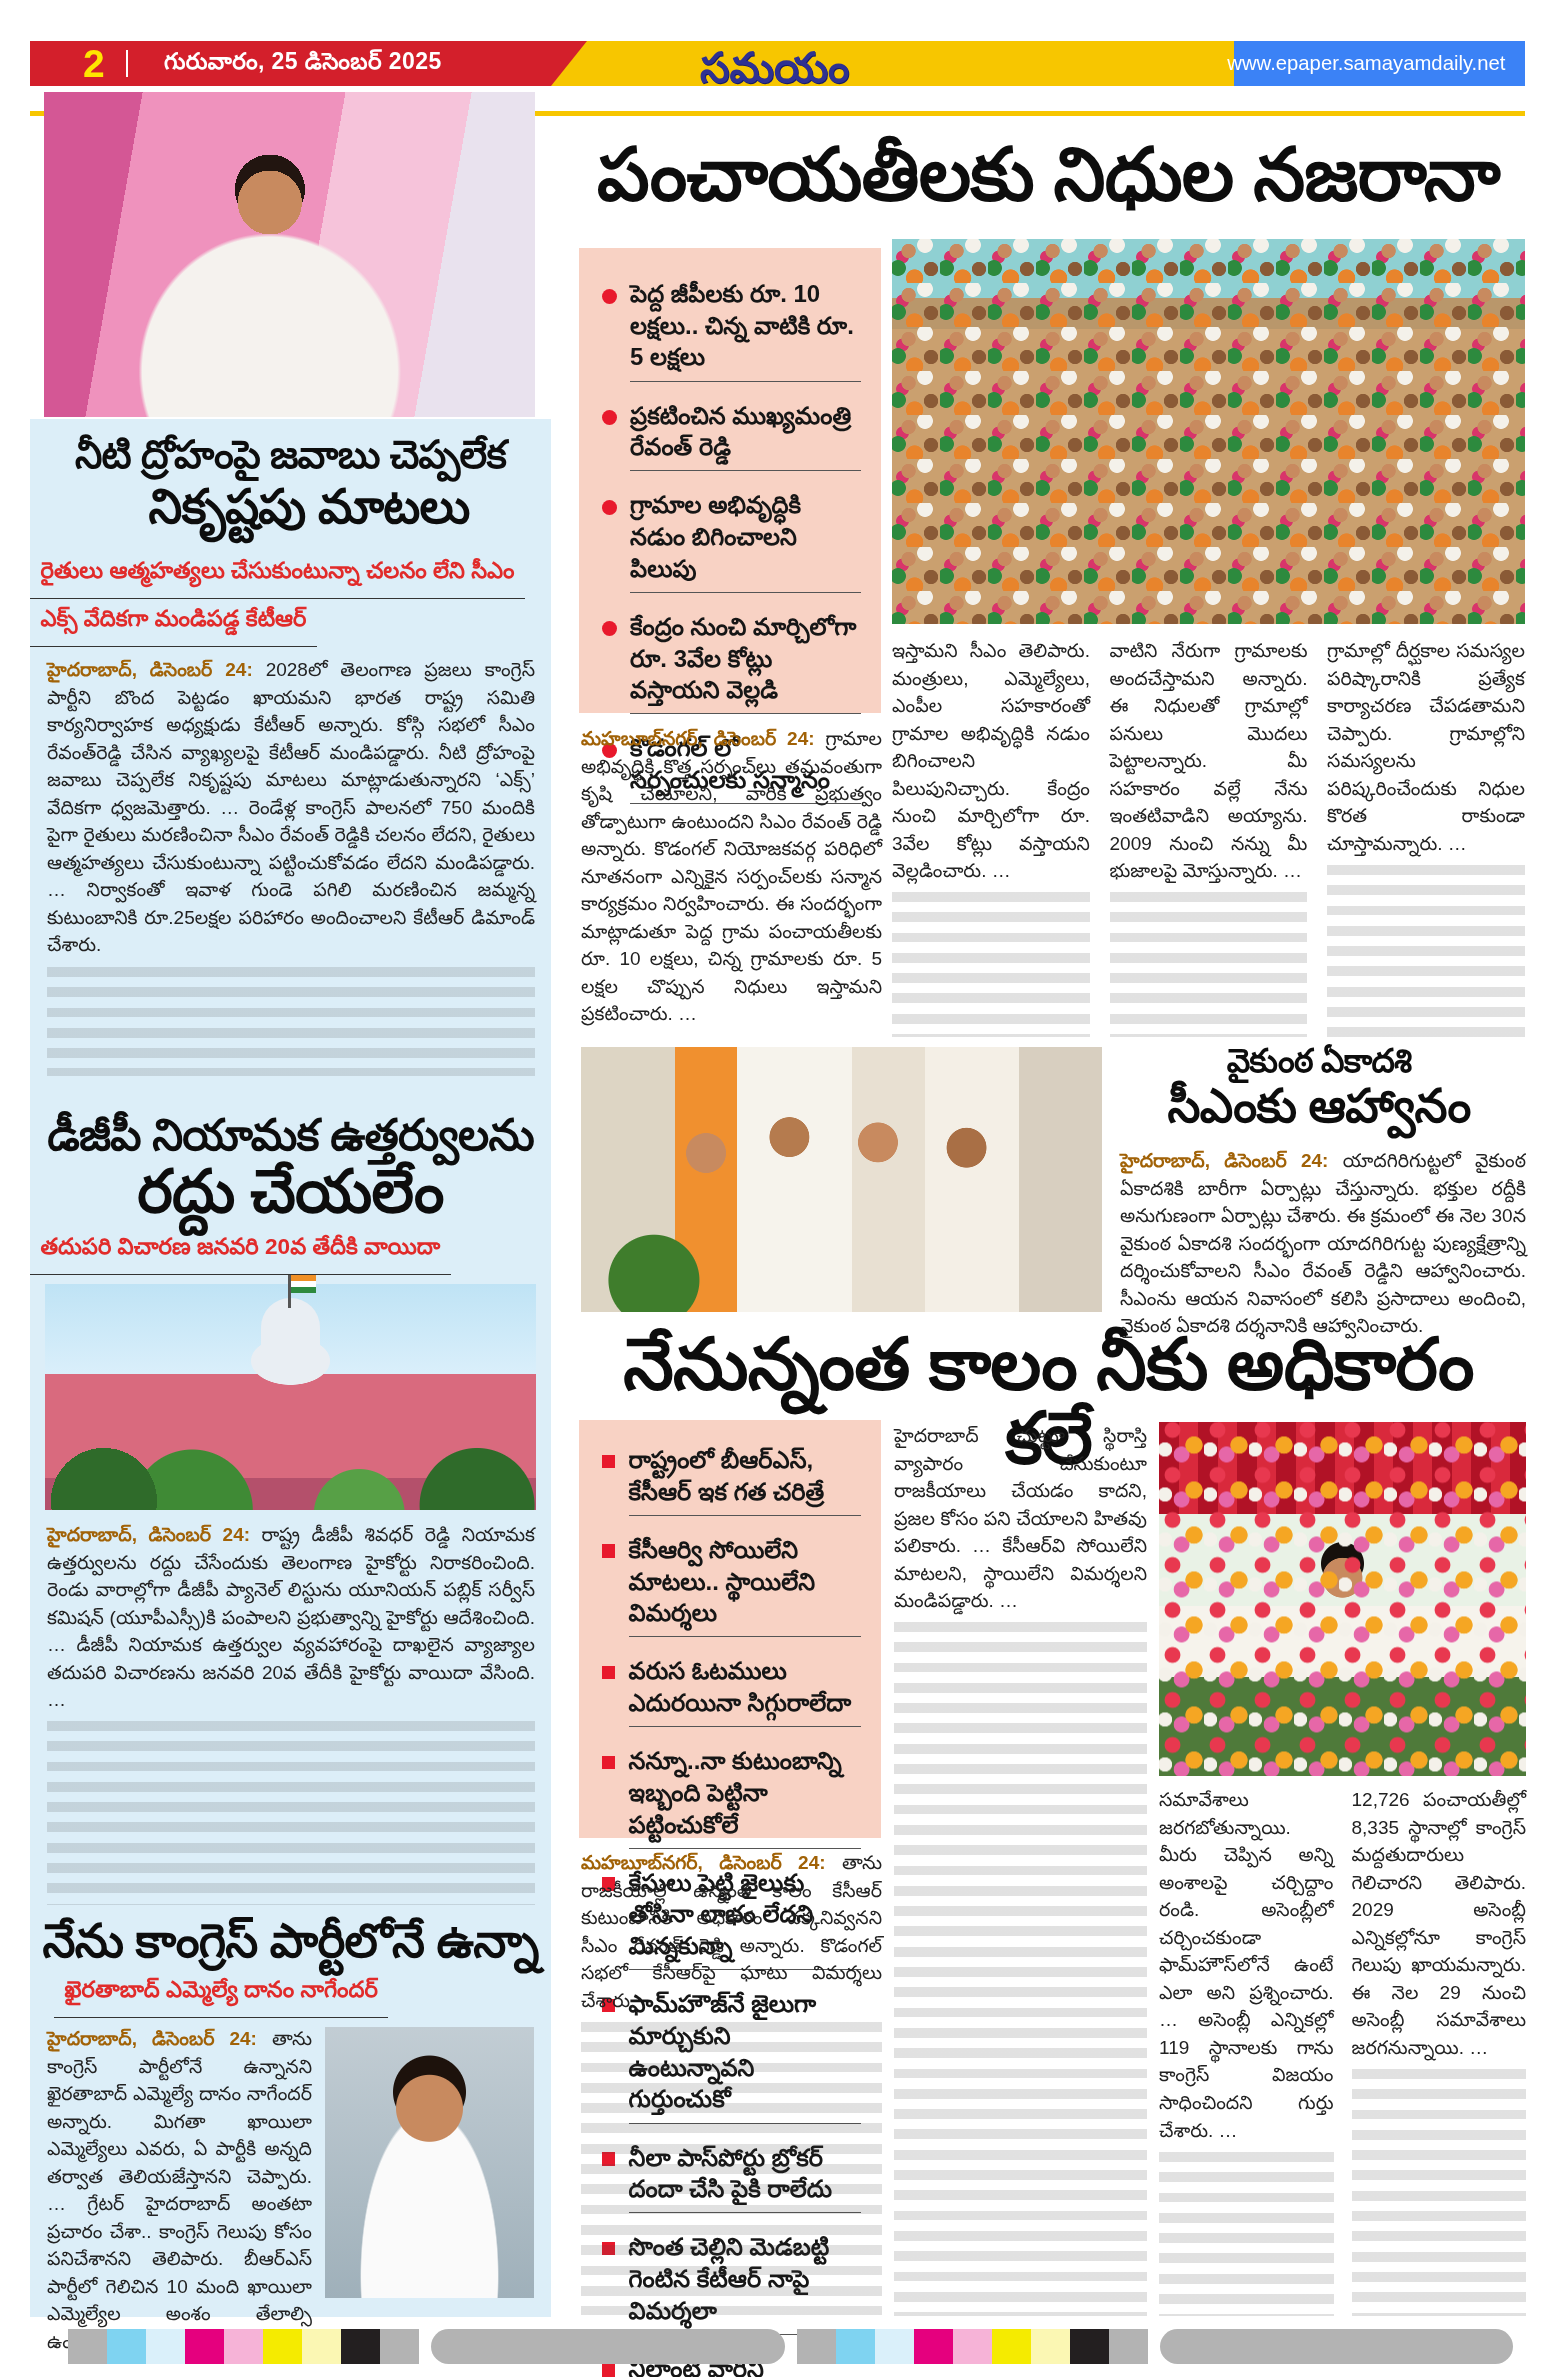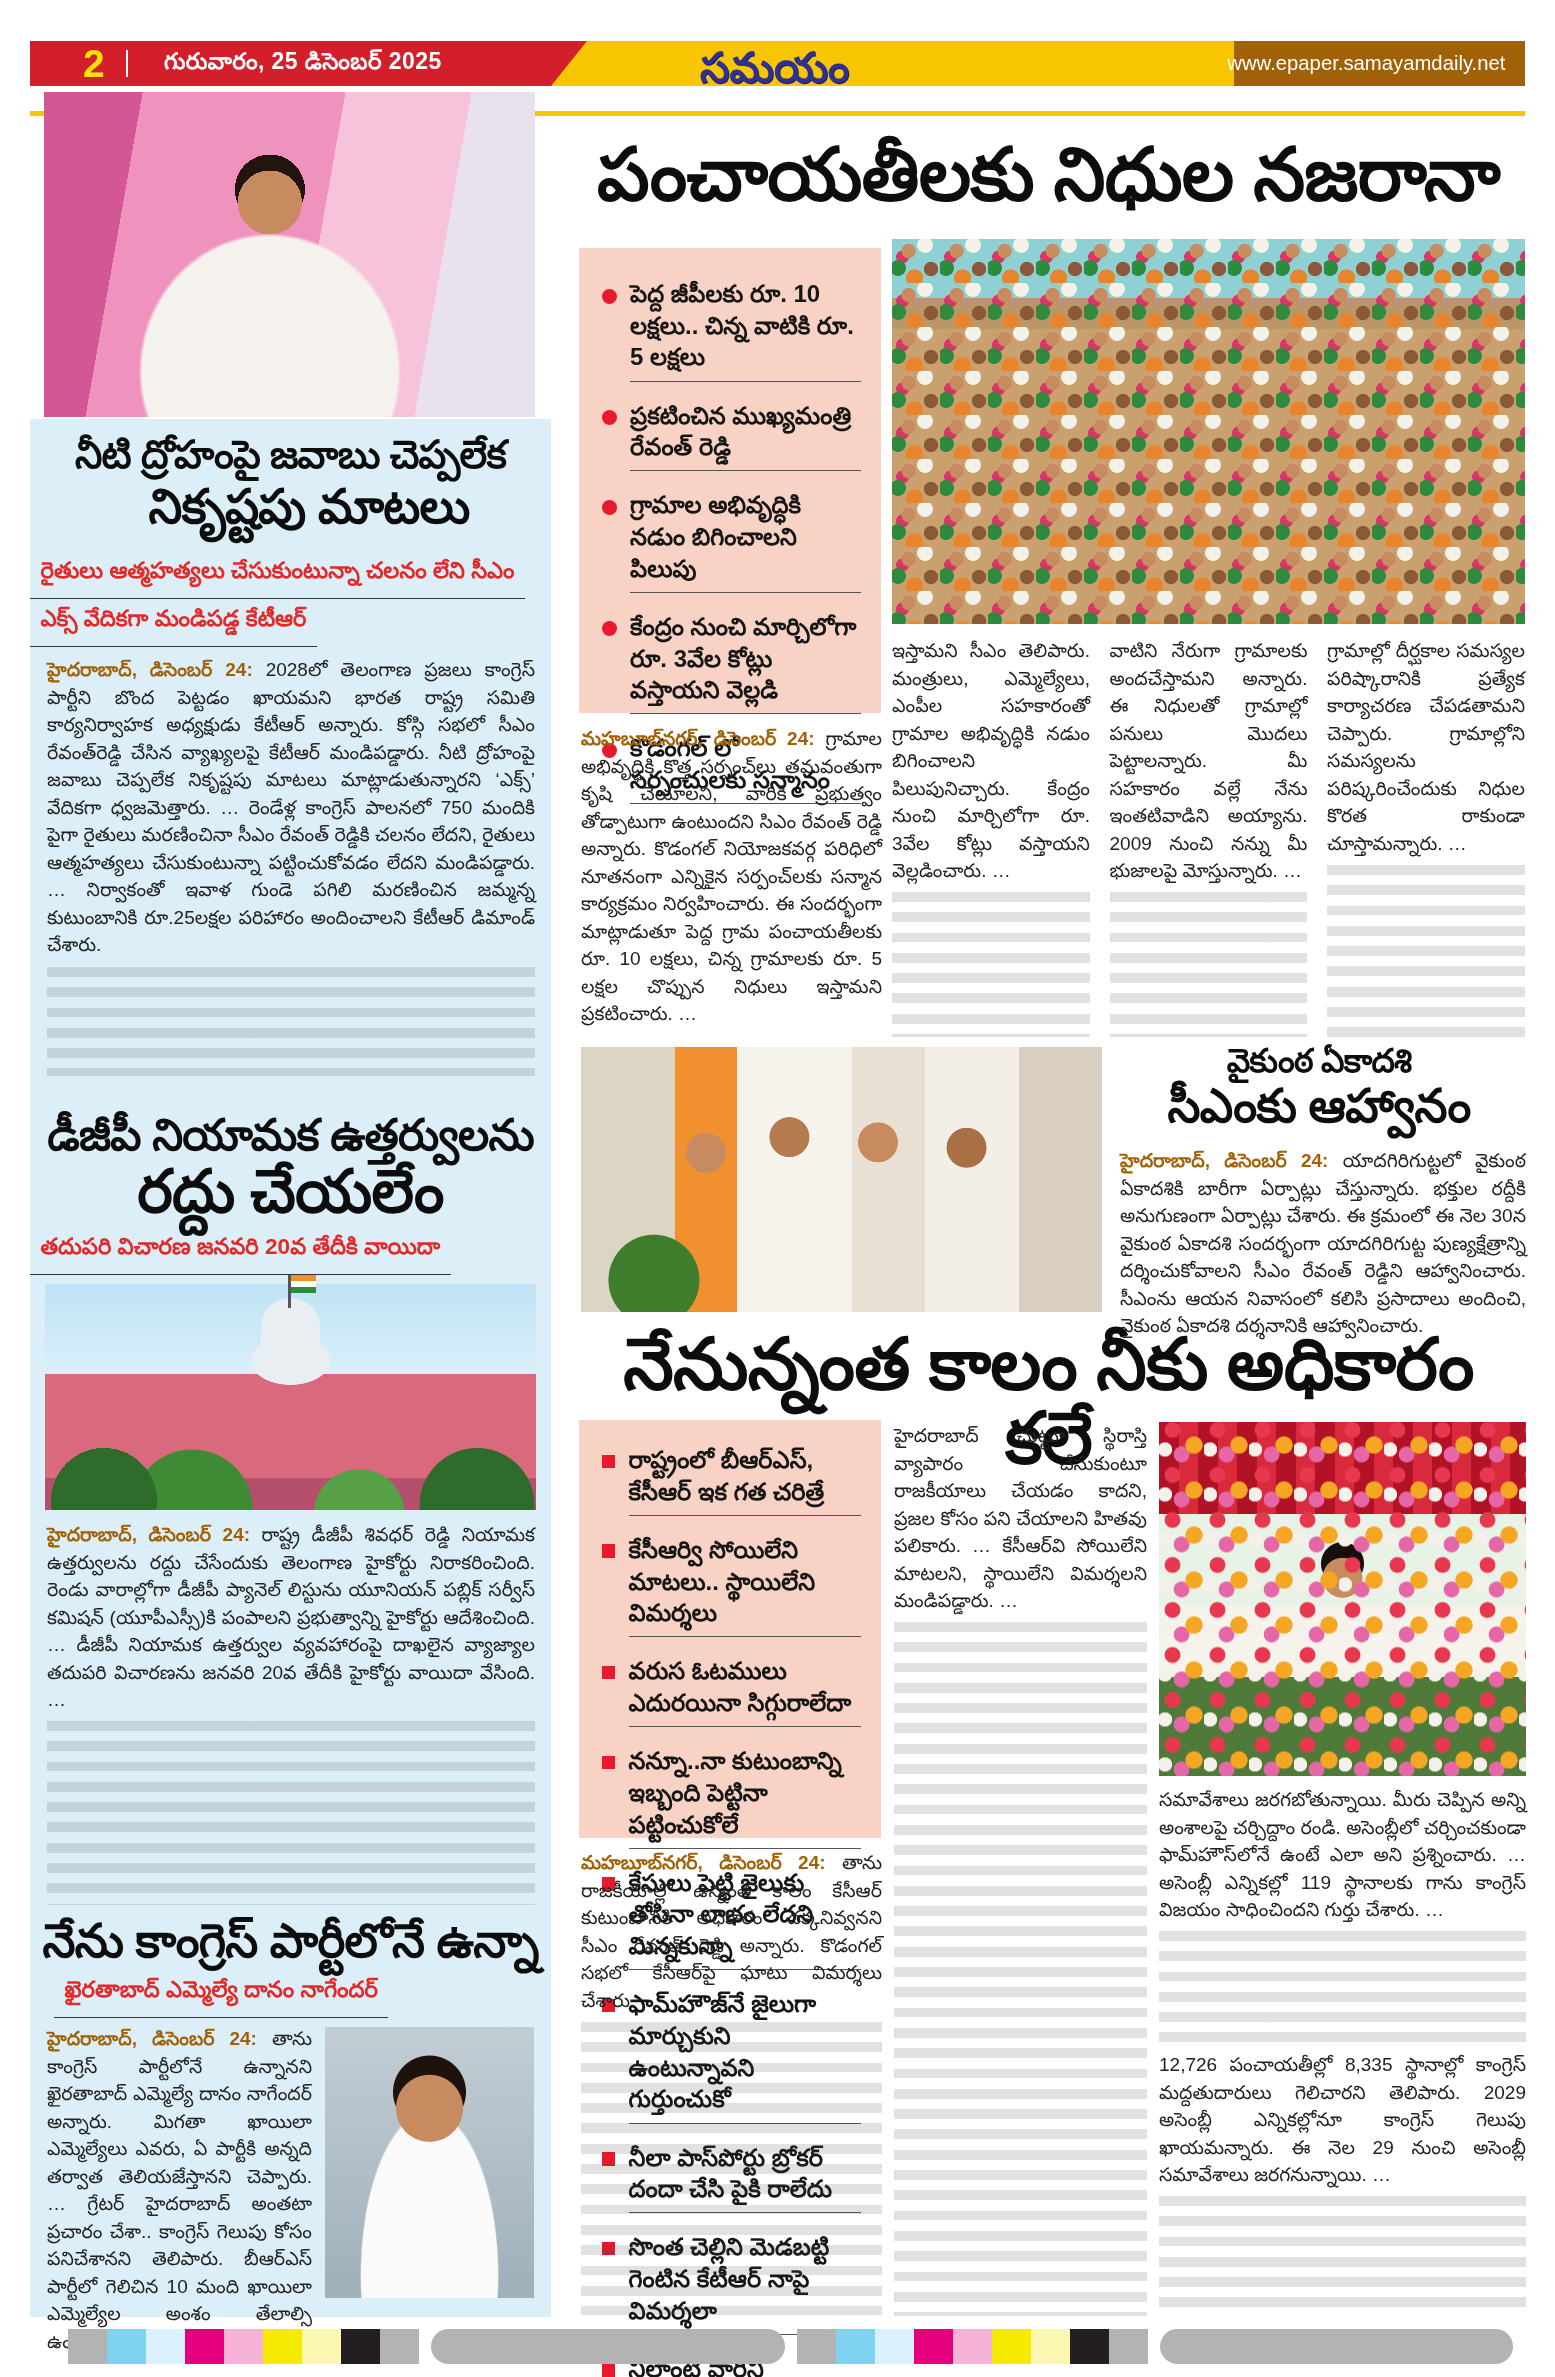--- a/index.html
+++ b/index.html
@@ -8,35 +8,35 @@
   .abs{position:absolute;box-sizing:border-box;}
 
   
   .hdr-red-left{background:#d31f2b;color:#fff;display:flex;align-items:center;
       clip-path:polygon(0 0,100% 0,calc(100% - 36px) 100%,0 100%);}
   .hdr-pageno{color:#ffe600;font-size:39px;font-weight:800;padding:0 21px 0 53px;}
   .hdr-div{width:2.3px;height:60%;background:#ffffff;}
   .hdr-date{font-size:23px;font-weight:700;padding-left:36px;letter-spacing:0.4px;}
   .hdr-yellow{background:#f7c600;}
   .hdr-masthead{color:#2e3192;font-size:42px;font-weight:800;text-shadow:0.8px 0.8px 0 #151a66;}
-  .hdr-red-right{background:#a16207;color:#fff;display:flex;align-items:center;justify-content:flex-end;
+  .hdr-red-right{background:#3b82f6;color:#fff;display:flex;align-items:center;justify-content:flex-end;
       font-size:20.3px;padding-right:19.6px;}
   .yellow-rule{background:#f7c600;}
 
   
   .big-headline{font-weight:800;color:#0d0d0d;text-align:center;letter-spacing:-0.8px;line-height:1.03;}
   .red-sub{color:#e12b2a;font-weight:700;text-align:left;}
   .red-sub .inner{display:inline-block;border-bottom:1.5px solid #333;padding:0 10.5px 9px;}
   .body-txt{font-size:19px;line-height:1.45;text-align:justify;color:#222;display:flex;flex-direction:column;}
   .body-txt p{margin:0;}
   .body-txt strong{color:#a16207;}
   .fill{flex:1;margin-top:7.5px;opacity:.16;
         background:repeating-linear-gradient(to bottom,#444 0 9.8px,transparent 9.8px 20.3px);}
   .cols3{display:grid;grid-template-columns:repeat(3,1fr);gap:0 19.6px;}
-  .cols2{display:grid;grid-template-columns:repeat(1,1fr);gap:0 18px;}
+  .cols2{display:grid;grid-template-columns:repeat(2,1fr);gap:0 18px;}
   .cell{display:flex;flex-direction:column;}
 
   
   .bullet-box{background:#f8d2c4;padding:22.6px 19.6px 18px 22.6px;}
   .bullet-box ul{list-style:none;margin:0;padding:0;}
   .bullet-box li{display:flex;gap:13.5px;font-size:24px;line-height:1.32;font-weight:600;color:#161616;
       padding:7.5px 0 10.5px;}
   .bullet-box li .bt{border-bottom:1.5px solid #555;padding-bottom:7.5px;}
   .bullet-box li .mark{flex:0 0 auto;margin-top:10.5px;}
   .round .mark{width:15px;height:15px;border-radius:50%;background:#e8192c;}

